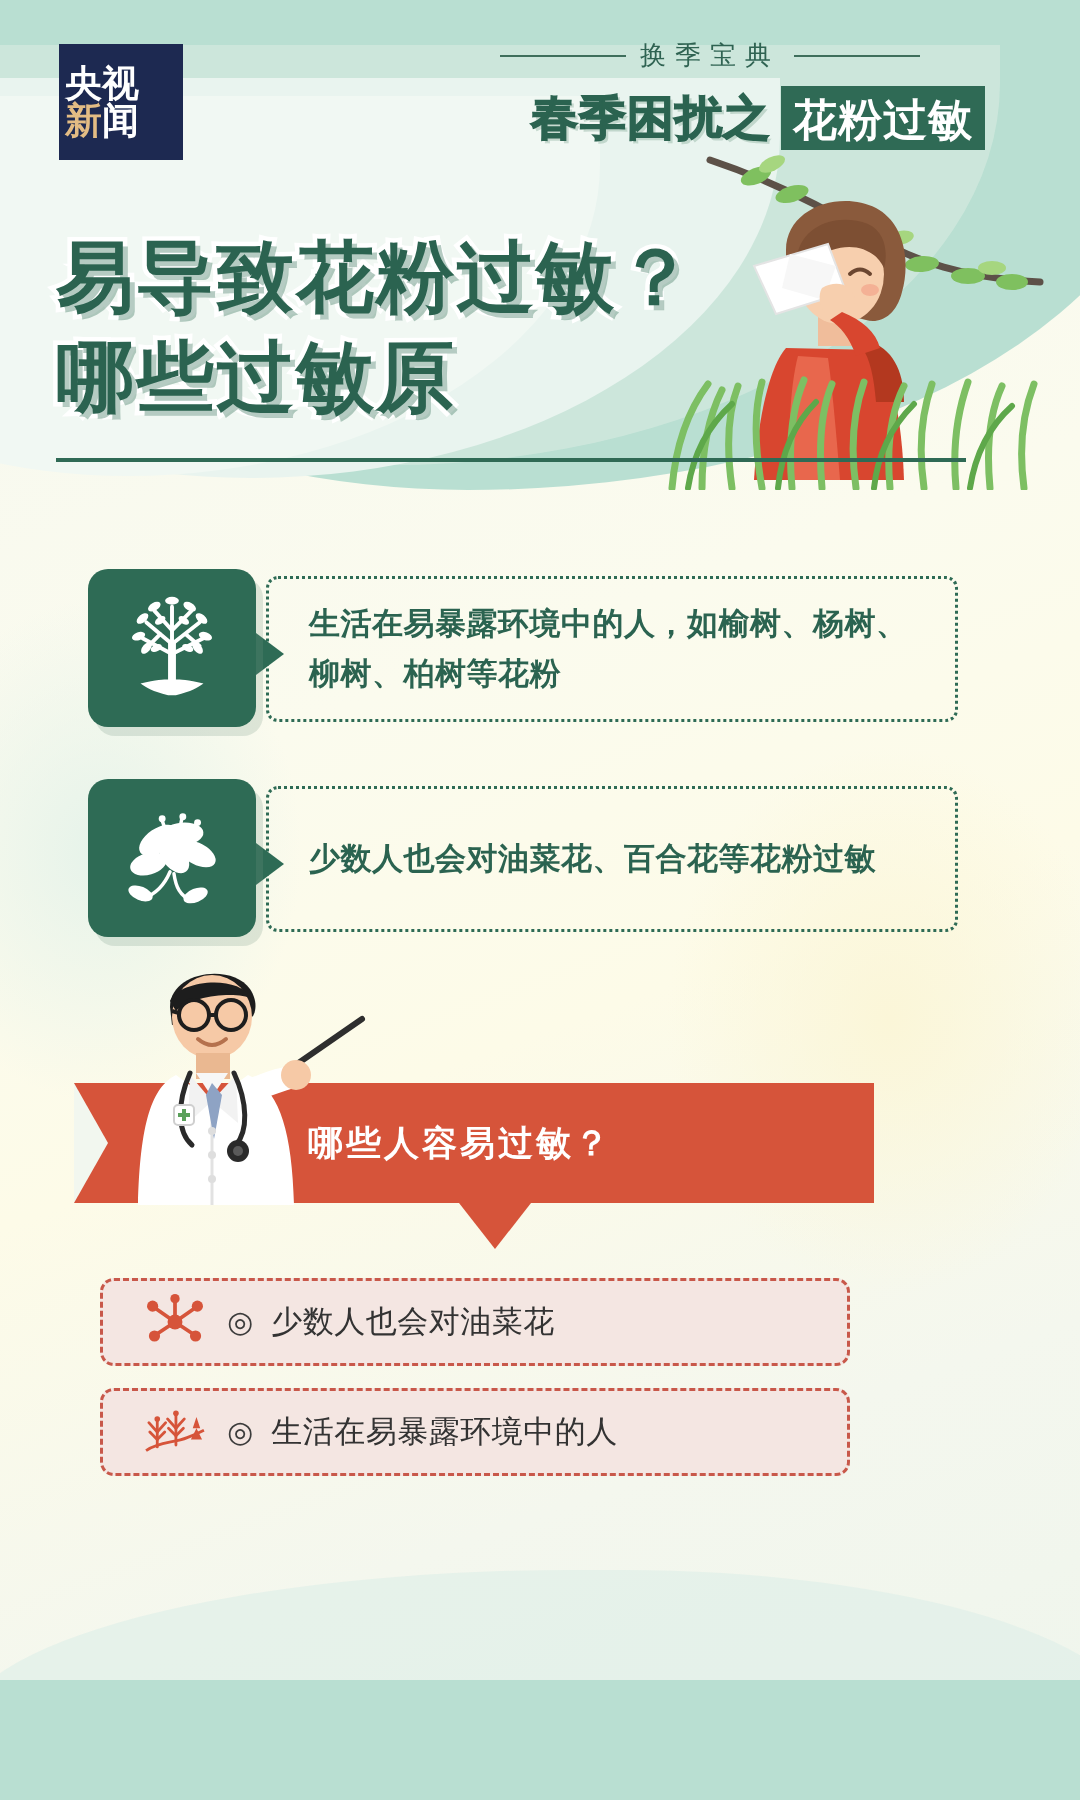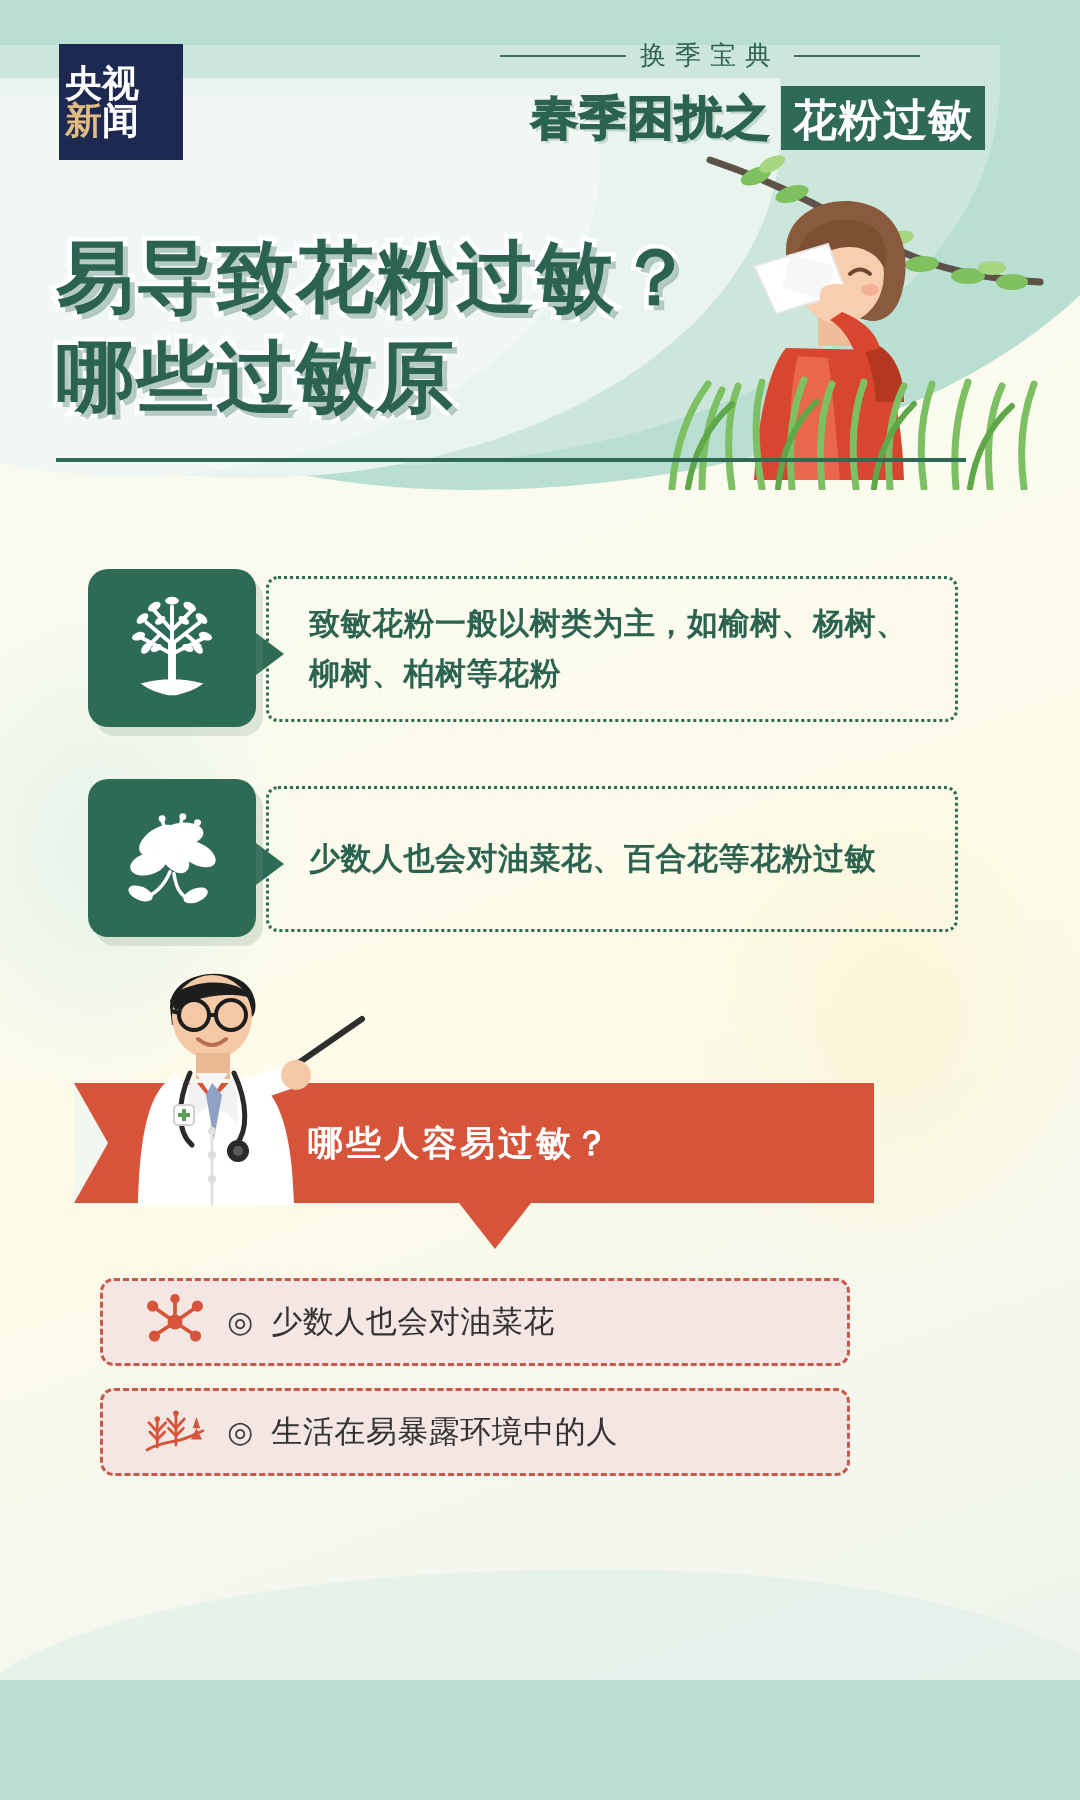--- a/index.html
+++ b/index.html
@@ -352,21 +352,21 @@
           <ellipse cx="34" cy="60" rx="7" ry="4" transform="rotate(-50 34 60)"></ellipse>
           <ellipse cx="86" cy="60" rx="7" ry="4" transform="rotate(50 86 60)"></ellipse>
           <ellipse cx="48" cy="32" rx="6" ry="3.5" transform="rotate(-35 48 32)"></ellipse>
           <ellipse cx="72" cy="32" rx="6" ry="3.5" transform="rotate(35 72 32)"></ellipse>
           <ellipse cx="44" cy="60" rx="6" ry="3.5" transform="rotate(-25 44 60)"></ellipse>
           <ellipse cx="76" cy="60" rx="6" ry="3.5" transform="rotate(25 76 60)"></ellipse>
         </g>
       </svg>
     </div>
     <div class="body">
-      <p>致敏花粉一般以树类为主，如榆树、杨树、柳树、柏树等花粉</p>
+      <p>生活在易暴露环境中的人，如榆树、杨树、柳树、柏树等花粉</p>
     </div>
   </div>
 
   <div class="card" style="top:779px">
     <div class="pointer"></div>
     <div class="icon-box">
       <svg viewBox="0 0 120 120" width="118" height="118">
         <g fill="#ffffff">
           <ellipse cx="46" cy="42" rx="22" ry="12" transform="rotate(-34 46 42)"></ellipse>
           <ellipse cx="70" cy="36" rx="22" ry="12" transform="rotate(-6 70 36)"></ellipse>

